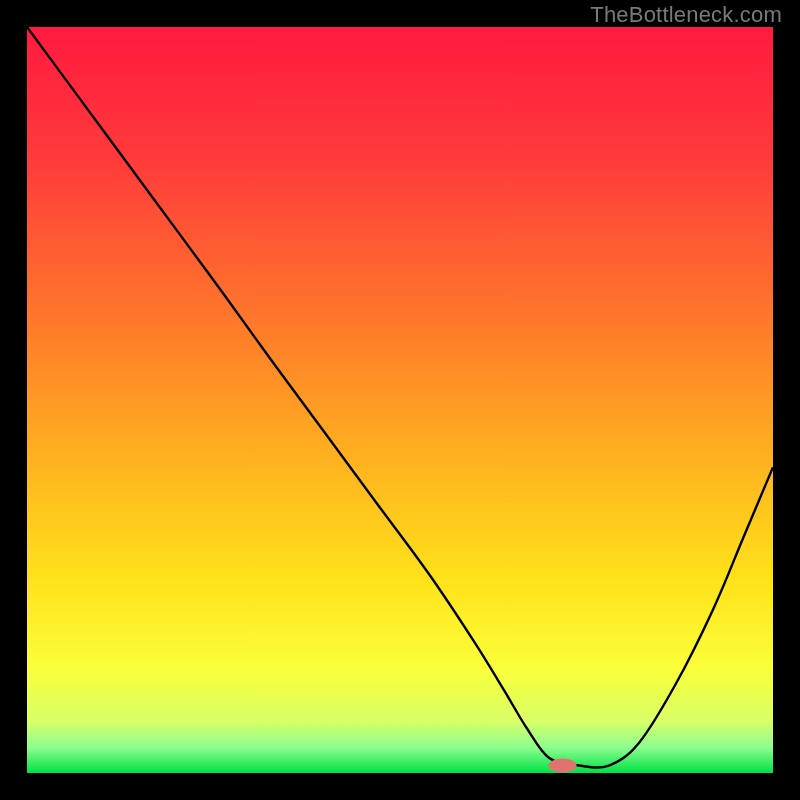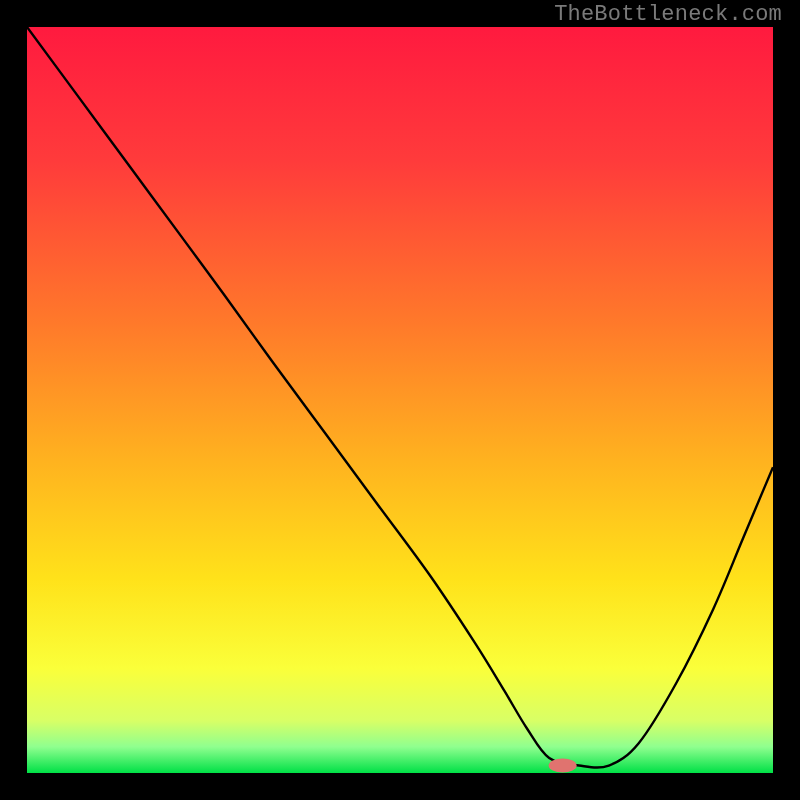--- a/index.html
+++ b/index.html
@@ -14,21 +14,21 @@
     position: relative;
     width: 800px;
     height: 800px;
     background: #000000;
   }
   .watermark {
     position: absolute;
     top: 2px;
     right: 18px;
     color: #7a7a7a;
-    font-family: Liberation Mono, monospace;
+    font-family: Liberation Sans, sans-serif;
     font-size: 22px;
     letter-spacing: 0.2px;
     margin-left: 21px;
   }
   svg {
     position: absolute;
     top: 0;
     left: 0;
   }
 </style>

